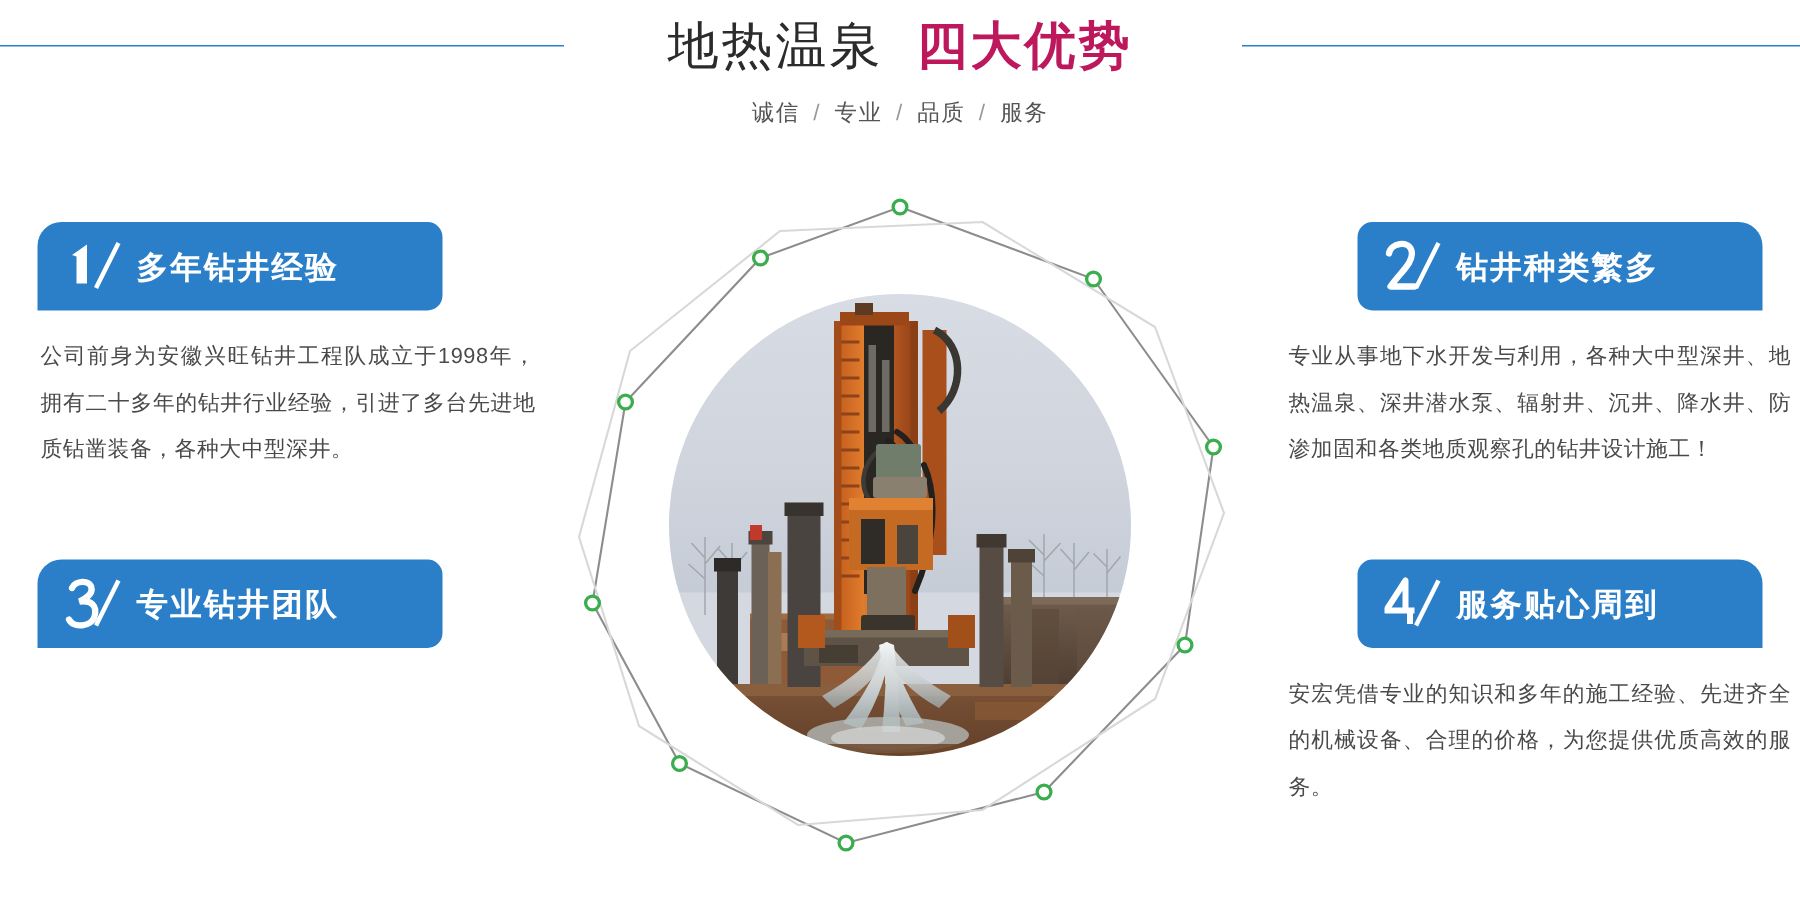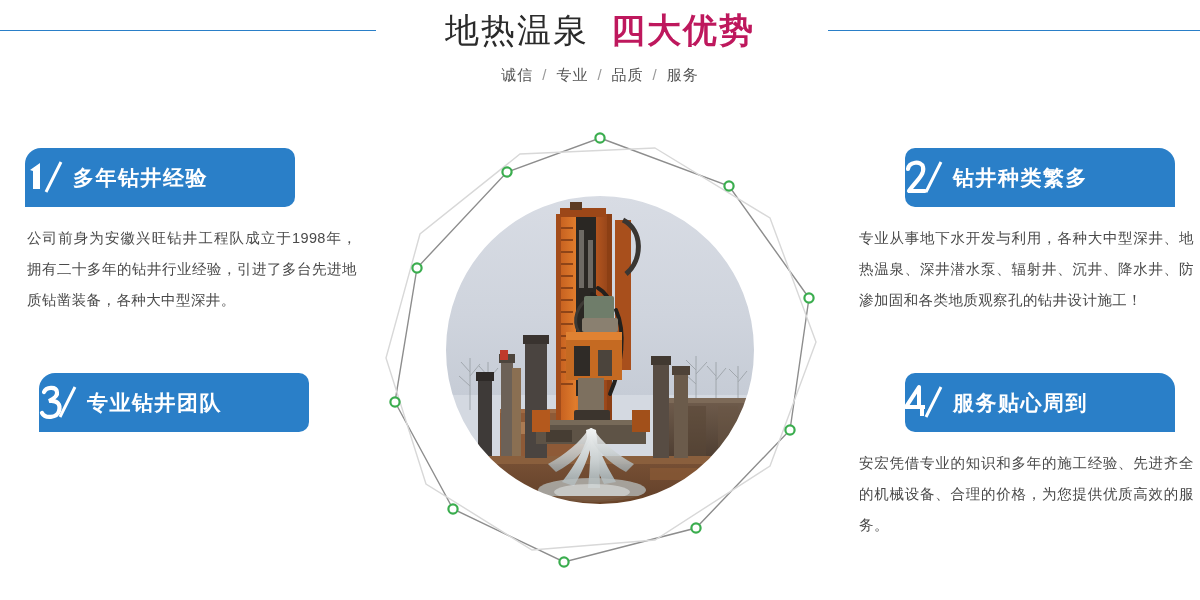--- a/index.html
+++ b/index.html
@@ -73,30 +73,31 @@
     color: #999999;
     margin: 0 9px;
   }
 
   
   .feature {
     position: absolute;
     width: 330px;
   }
   .feat-1 { left: 25px;  top: 148px; }
-  .feat-3 { left: 39px;  top: 373px; }
+  .feat-3 { left: 25px;  top: 373px; }
   .feat-2 { left: 845px; top: 148px; }
   .feat-4 { left: 845px; top: 373px; }
 
   .feat-head {
     position: relative;
     height: 59px;
     background: #2a7fc8;
     display: flex;
     align-items: center;
+    padding-left: 18px;
     overflow: hidden;
   }
   
   .side-left .feat-head {
     width: 270px;
     border-radius: 16px 10px 10px 0;
   }
   
   .side-right .feat-head {
     width: 270px;

